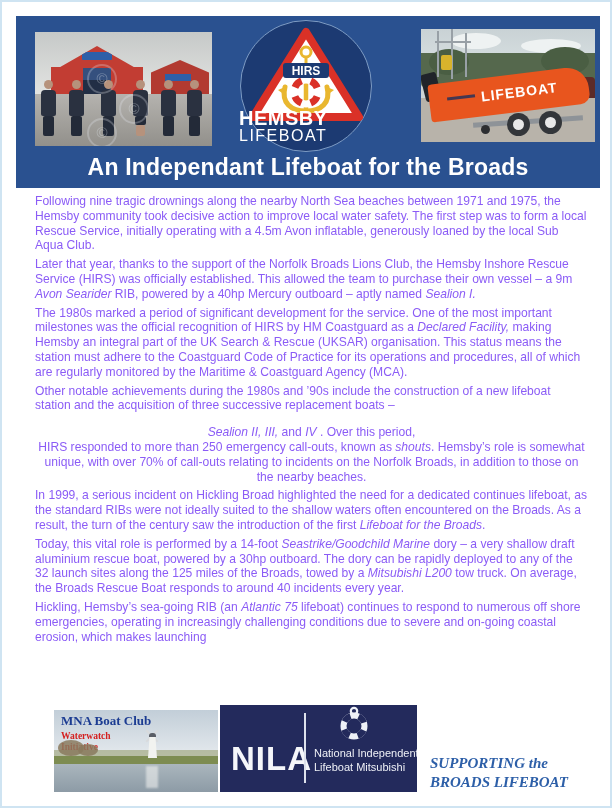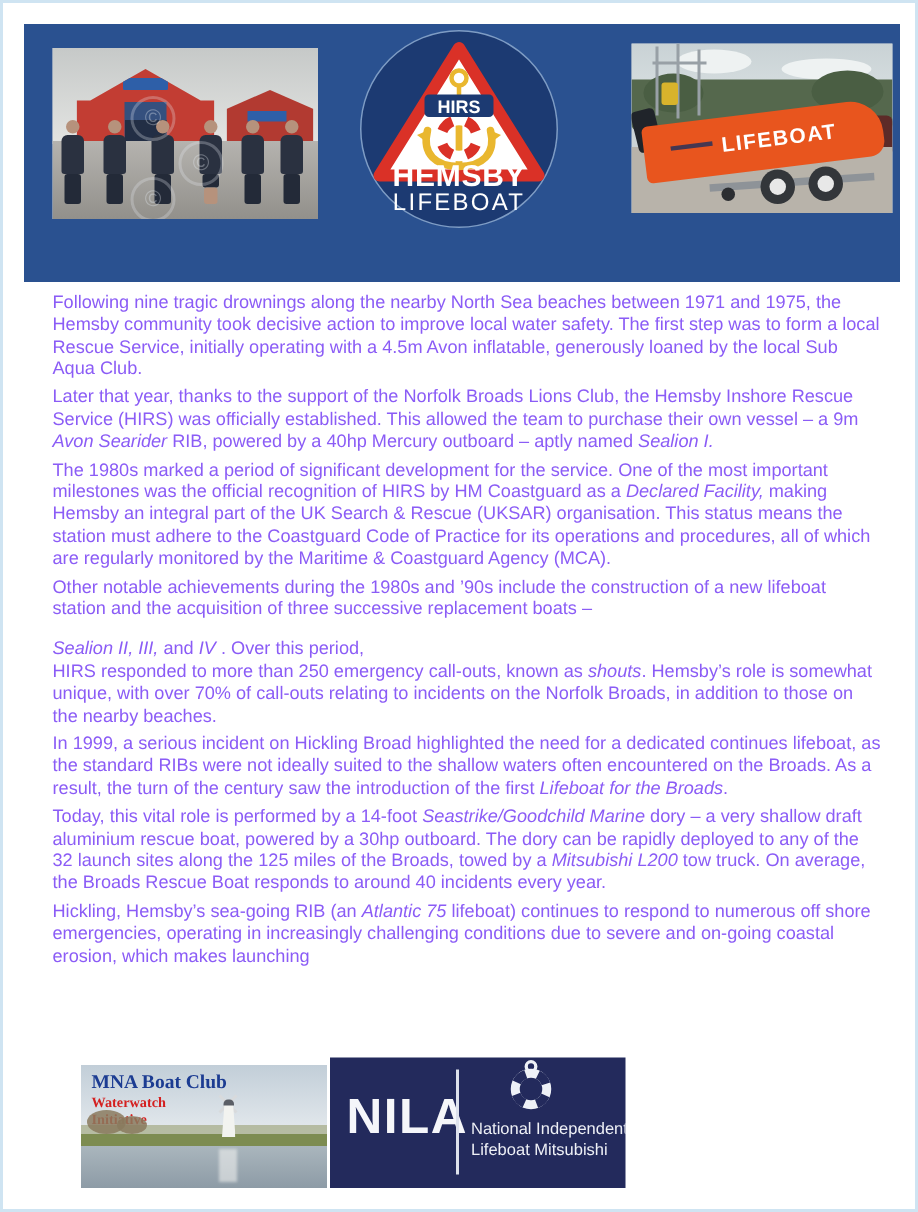--- a/index.html
+++ b/index.html
@@ -27,21 +27,21 @@
   .person .head{width:9px;height:9px;border-radius:50%;background:#b6927c;margin:0 auto 1px;}
   .person .torso{width:15px;height:26px;background:#2a3140;border-radius:4px 4px 2px 2px;}
   .person .legs{width:11px;height:20px;background:#232a38;margin:0 auto;border-radius:2px;}
   .person.shorts .legs{height:9px;}
   .person.shorts .shins{width:9px;height:11px;background:#b6927c;margin:0 auto;border-radius:2px;}
   .wm{position:absolute;color:rgba(230,235,240,.35);font-size:15px;border:2px solid rgba(230,235,240,.28);
       border-radius:50%;width:26px;height:26px;line-height:26px;text-align:center;}
 
   
   .logo{position:absolute;left:223px;top:3px;width:134px;height:134px;}
-  .logo-text{position:absolute;left:0;right:0;text-align:center;color:#ffffff;}
+  .logo-text{position:absolute;left:0;right:0;text-align:left;color:#ffffff;}
   .logo-line1{top:88px;font-size:20px;font-weight:bold;letter-spacing:.5px;}
   .logo-line2{top:108px;font-size:16px;font-weight:400;letter-spacing:1.5px;}
 
   
   .photo-right{position:absolute;left:405px;top:13px;width:174px;height:113px;overflow:hidden;background:#ccd4d6;}
   .pr-sky{position:absolute;left:0;top:0;right:0;height:50px;background:linear-gradient(#c9d2d5,#dde4e5);}
   .pr-cloud{position:absolute;background:#eef2f2;border-radius:50%;}
   .pr-trees{position:absolute;left:0;top:24px;right:0;height:34px;background:#55684d;border-radius:0 0 4px 4px;}
   .pr-tree-blob{position:absolute;background:#4a5e43;border-radius:50%;}
   .pr-car1{position:absolute;left:56px;top:52px;width:80px;height:20px;background:#7a3633;border-radius:5px 8px 2px 2px;
@@ -60,21 +60,21 @@
   .pr-boat-smalltext{position:absolute;left:18px;top:15px;width:28px;height:3px;background:#1c2f5e;opacity:.8;}
   .pr-trailer-beam{position:absolute;left:52px;top:90px;width:110px;height:5px;background:#8e9398;transform:rotate(-4deg);}
   .pr-wheel{position:absolute;width:23px;height:23px;background:#33363a;border-radius:50%;}
   .pr-hub{position:absolute;left:6px;top:6px;width:11px;height:11px;background:#e8e8e8;border-radius:50%;}
   .pr-jockey{position:absolute;left:60px;top:96px;width:9px;height:9px;background:#2c2e31;border-radius:50%;}
 
   
   .article{position:absolute;left:33px;top:192px;width:553px;color:#8b5cf6;font-size:12.1px;
            line-height:14.8px;}
   .article p{margin:0 0 4px 0;white-space:pre-wrap;}
-  .article p.gap-before{margin-top:12px;}
+  .article p.gap-before{margin-top:12px;text-align:center;}
   .it{font-style:italic;}
 
   
   .mna{position:absolute;left:52px;top:708px;width:164px;height:82px;overflow:hidden;
        background:linear-gradient(180deg,#c2ced8,#e4e9ed 55%);}
   .mna-title{position:absolute;left:7px;top:3px;font-family:"Liberation Serif",serif;font-weight:bold;
              font-size:13px;color:#1c3c92;}
   .mna-sub{position:absolute;left:7px;top:21px;font-family:Liberation Serif, serif;font-weight:bold;
            font-size:9.5px;line-height:10.5px;color:#d42020;}
   .mna-treeline{position:absolute;left:0;top:40px;right:0;height:8px;background:#aab090;opacity:.8;}
@@ -82,21 +82,21 @@
   .mna-water{position:absolute;left:0;top:54px;right:0;bottom:0;background:linear-gradient(#aab6bd,#8d9ba6);}
   .mna-refl{position:absolute;left:92px;top:56px;width:12px;height:22px;background:rgba(245,246,244,.55);
             filter:blur(1px);}
   .mna-tree{position:absolute;background:#8a7a5e;border-radius:50%;opacity:.85;}
   .mna-mill{position:absolute;left:94px;top:26px;width:9px;height:22px;background:#f2f3f0;
             clip-path:polygon(18% 0,82% 0,100% 100%,0 100%);}
   .mna-mill-cap{position:absolute;left:95px;top:23px;width:7px;height:4px;background:#5a5e66;border-radius:3px 3px 0 0;}
   .mna-sail{position:absolute;width:2px;height:16px;background:#d8dadc;left:97px;top:18px;}
 
   .nila{position:absolute;left:218px;top:703px;width:197px;height:87px;background:#232a5c;overflow:hidden;}
-  .nila-abbr{position:absolute;left:11px;top:20px;color:#f5f6fa;font-size:33px;font-weight:bold;letter-spacing:1px;}
+  .nila-abbr{position:absolute;left:11px;top:35px;color:#f5f6fa;font-size:33px;font-weight:bold;letter-spacing:1px;}
   .nila-divider{position:absolute;left:84px;top:8px;width:2px;height:70px;background:#dde1ec;}
   .nila-ring{position:absolute;left:114px;top:0px;}
   .nila-name{position:absolute;left:94px;top:42px;color:#eef0f6;font-size:11px;line-height:13.5px;white-space:nowrap;}
 
   .tagline{position:absolute;left:428px;top:752px;width:170px;font-family:"Liberation Serif",serif;
            font-style:italic;font-weight:bold;font-size:15px;line-height:19px;color:#2d5fa8;}
 </style>
 </head>
 <body>
 
@@ -193,20 +193,21 @@
       <div class="pr-trailer-beam"></div>
       <div class="pr-wheel" style="left:86px;top:84px">
           <div class="pr-hub"></div>
         </div>
       <div class="pr-wheel" style="left:118px;top:82px">
           <div class="pr-hub"></div>
         </div>
       <div class="pr-jockey"></div>
     </div>
 
+    <div class="banner-title">An Independant Lifeboat for the Broads</div>
   </div>
 
   <div class="article">
       <p><span>Following nine tragic drownings along the nearby North Sea beaches between 1971 and 1975, the Hemsby community took decisive action to improve local water safety. The first step was to form a local Rescue Service, initially operating with a 4.5m Avon inflatable, generously loaned by the local Sub Aqua Club.</span></p>
       <p><span>Later that year, thanks to the support of the Norfolk Broads Lions Club, the Hemsby Inshore Rescue Service (HIRS) was officially established. This allowed the team to purchase their own vessel – a 9m </span><span class="it">Avon Searider</span><span> RIB, powered by a 40hp Mercury outboard – aptly named </span><span class="it">Sealion I.</span></p>
       <p><span>The 1980s marked a period of significant development for the service. One of the most important milestones was the official recognition of HIRS by HM Coastguard as a </span><span class="it">Declared Facility,</span><span> making Hemsby an integral part of the UK Search &amp; Rescue (UKSAR) organisation. This status means the station must adhere to the Coastguard Code of Practice for its operations and procedures, all of which are regularly monitored by the Maritime &amp; Coastguard Agency (MCA).</span></p>
       <p><span>Other notable achievements during the 1980s and ’90s include the construction of a new lifeboat station and the acquisition of three successive replacement boats –</span></p>
       <p class="gap-before"><span class="it">Sealion II, III,</span><span> and </span><span class="it">IV</span><span> . Over this period,
 HIRS responded to more than 250 emergency call-outs, known as </span><span class="it">shouts</span><span>. Hemsby’s role is somewhat unique, with over 70% of call-outs relating to incidents on the Norfolk Broads, in addition to those on the nearby beaches.</span></p>
       <p><span>In 1999, a serious incident on Hickling Broad highlighted the need for a dedicated continues lifeboat, as the standard RIBs were not ideally suited to the shallow waters often encountered on the Broads. As a result, the turn of the century saw the introduction of the first </span><span class="it">Lifeboat for the Broads</span><span>.</span></p>
@@ -239,14 +240,18 @@
       <circle cx="20" cy="6" r="3.2" fill="none" stroke="#eef1f7" stroke-width="2.2"></circle>
       <circle cx="20" cy="21" r="10.5" fill="none" stroke="#eef1f7" stroke-width="6"></circle>
       <circle cx="20" cy="21" r="10.5" fill="none" stroke="#232a5c" stroke-width="6" stroke-dasharray="8.25 8.25" transform="rotate(24 20 21)"></circle>
     </svg>
     <div class="nila-name">
       <div>National Independent</div>
       <div>Lifeboat Mitsubishi</div>
     </div>
   </div>
 
+  <div class="tagline">
+    <div>SUPPORTING the</div>
+    <div>BROADS LIFEBOAT</div>
+  </div>
 
 </div>
 
 </body></html>

